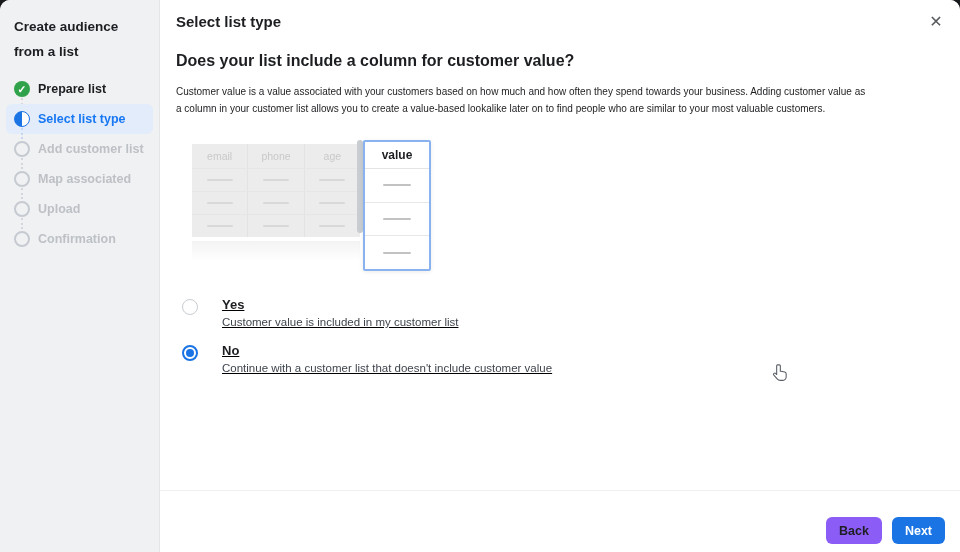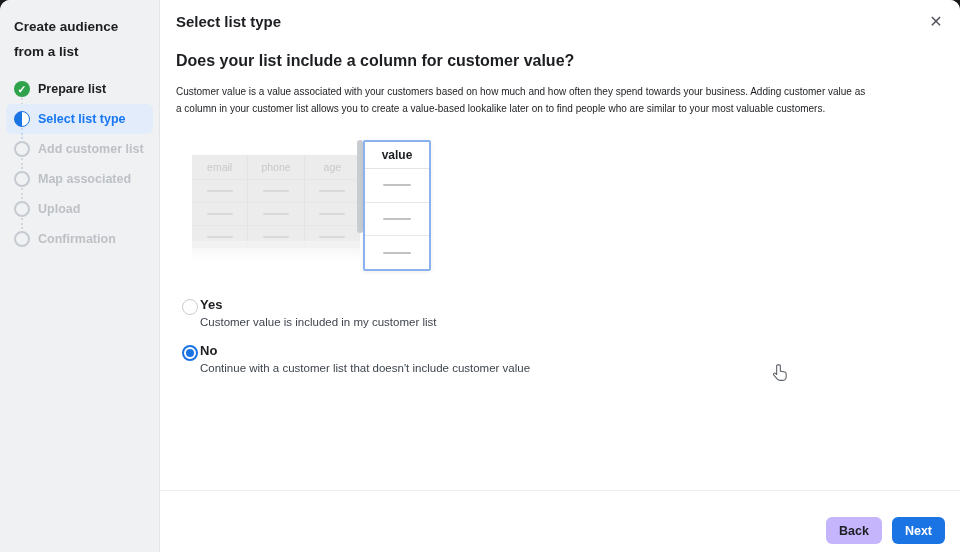--- a/index.html
+++ b/index.html
@@ -27,48 +27,48 @@
   .content-header { padding:13px 16px 0 16px; }
   .content-title { font-size:15px; font-weight:700; color:#1c1e21; }
   .close-btn { position:absolute; top:10px; right:12px; width:24px; height:24px; border:none; background:transparent; font-size:16px; color:#55585d; cursor:pointer; line-height:24px; text-align:center; }
 
   .body { padding:0 16px; }
   .question { font-size:16px; font-weight:700; color:#1c1e21; margin-top:21px; line-height:20px; }
   .description { font-size:10px; line-height:17px; color:#1c1e21; max-width:692px; margin-top:12px; }
 
   
   .illustration { position:relative; margin:23px 0 0 16px; width:260px; height:123px; }
-  .gray-table { position:absolute; left:0; top:15px; width:168px; height:93px; background:#ececec; }
+  .gray-table { position:absolute; left:0; top:4px; width:168px; height:93px; background:#ececec; }
   .gt-row { display:flex; height:23px; border-top:1px solid #e6e6e6; }
   .gt-row.header { height:24px; border-top:none; }
   .gt-cell { flex:1; display:flex; align-items:center; justify-content:center; border-right:1px solid #e3e3e3; }
   .gt-cell:last-child { border-right:none; }
   .gt-head-label { font-size:10.5px; color:#c9c9c9; }
   .dash { width:26px; height:2px; background:#d9d9d9; border-radius:1px; }
   .scroll-strip { position:absolute; left:165px; top:0; width:6px; height:93px; background:#c9cdd1; border-radius:3px; }
   .reflection { position:absolute; left:0; top:101px; width:168px; height:20px; background:linear-gradient(#f3f3f3, rgba(255,255,255,0)); }
   .value-col { position:absolute; left:171px; top:0; width:68px; height:131px; background:#fff; border:2px solid #8ab2ee; border-radius:2px; box-shadow:0 1px 4px rgba(0,0,0,0.08); display:flex; flex-direction:column; }
   .vc-header { height:27px; display:flex; align-items:center; justify-content:center; font-size:12px; font-weight:700; color:#1c1e21; border-bottom:1px solid #e4e4e4; }
   .vc-row { flex:1; display:flex; align-items:center; justify-content:center; border-bottom:1px solid #e7e7e7; }
   .vc-row:last-child { border-bottom:none; }
   .vc-row .dash { width:28px; background:#c2c2c2; }
 
   
   .options { margin:34px 0 0 6px; }
-  .option { display:flex; gap:2px; margin-bottom:15px; cursor:pointer; }
+  .option { display:flex; gap:24px; margin-bottom:15px; cursor:pointer;text-decoration:underline; }
   .radio { width:16px; height:16px; min-width:16px; border-radius:50%; border:1.5px solid #c8cdd2; background:#fff; margin-top:2px; position:relative; }
   .option.selected .radio { border:2px solid #1b74e4; }
   .option.selected .radio::after { content:""; position:absolute; left:50%; top:50%; width:8px; height:8px; margin:-4px 0 0 -4px; border-radius:50%; background:#1b74e4; }
   .option-label { font-size:13px; font-weight:600; color:#1c1e21; line-height:16px; }
   .option-desc { font-size:11.5px; color:#3f454d; margin-top:3px; }
 
   
   .footer { position:absolute; left:0; right:0; bottom:0; height:62px; border-top:1px solid #f0f0f0; display:flex; align-items:flex-end; justify-content:flex-end; padding:0 15px 8px 0; gap:10px; }
   .btn { height:27px; padding:0 13px; border:none; border-radius:6px; font-family:"Liberation Sans", sans-serif; font-size:12.5px; font-weight:600; cursor:pointer; }
-  .btn-back { background:#c4b5fd; color:#1c1e21; }
+  .btn-back { background:#8b5cf6; color:#1c1e21; }
   .btn-next { background:#1b74e4; color:#fff; }
 
   
   .cursor { position:absolute; left:770px; top:362px; width:20px; height:22px; pointer-events:none; }
 </style>
 </head>
 <body>
 
 <div class="modal">
 

